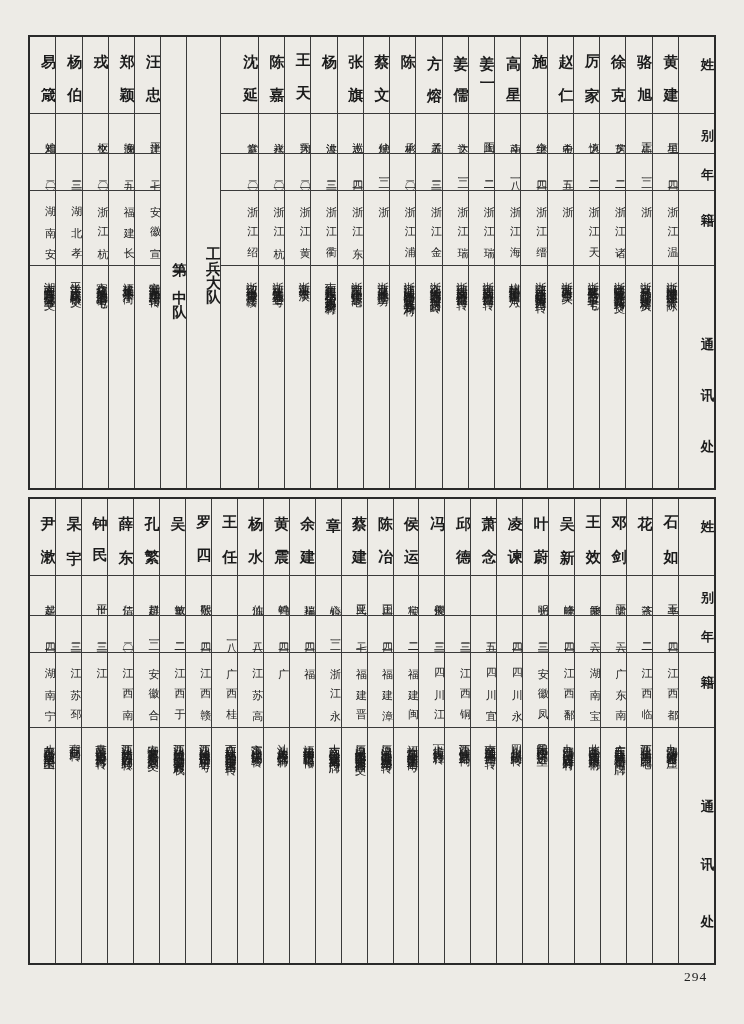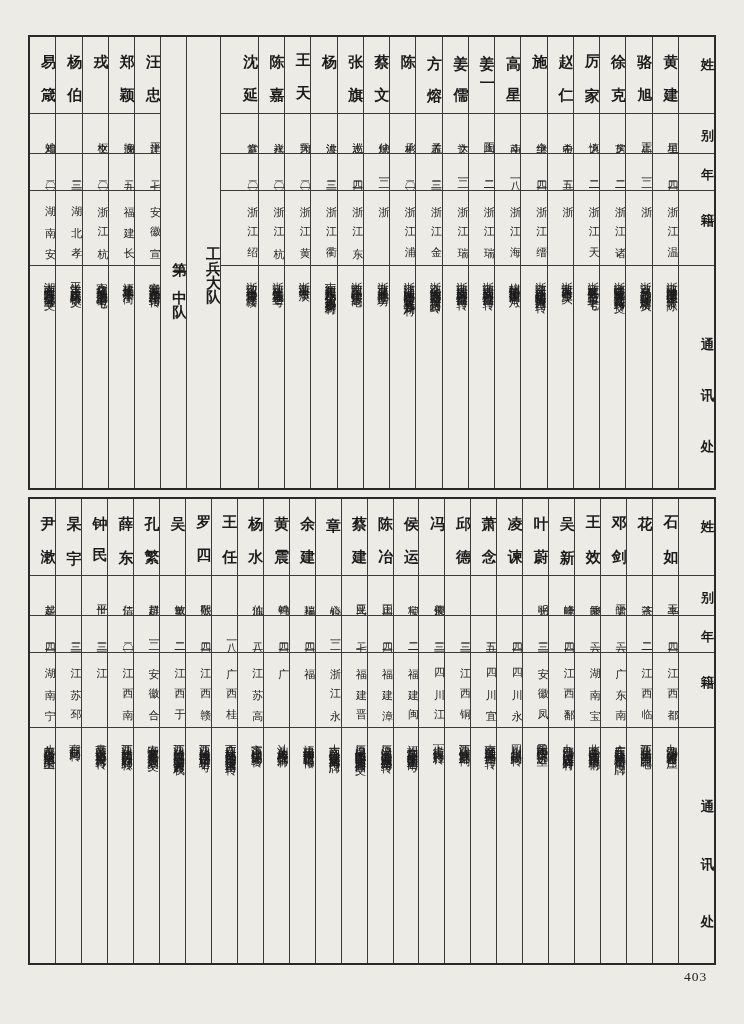--- a/index.html
+++ b/index.html
@@ -443,14 +443,14 @@
   <div class="col member">
     <div class="cell c-name">尹漱沂</div>
     <div class="cell c-alias">起莘</div>
     <div class="cell c-age">二四</div>
     <div class="cell c-native">湖南宁乡</div>
     <div class="cell c-addr">八都大田坊织丝冲栗山里</div>
   </div>
 </div>
   </div>
 
-  <div class="pagenum">403</div>
+  <div class="pagenum">294</div>
 </div>
 
 </body></html>

